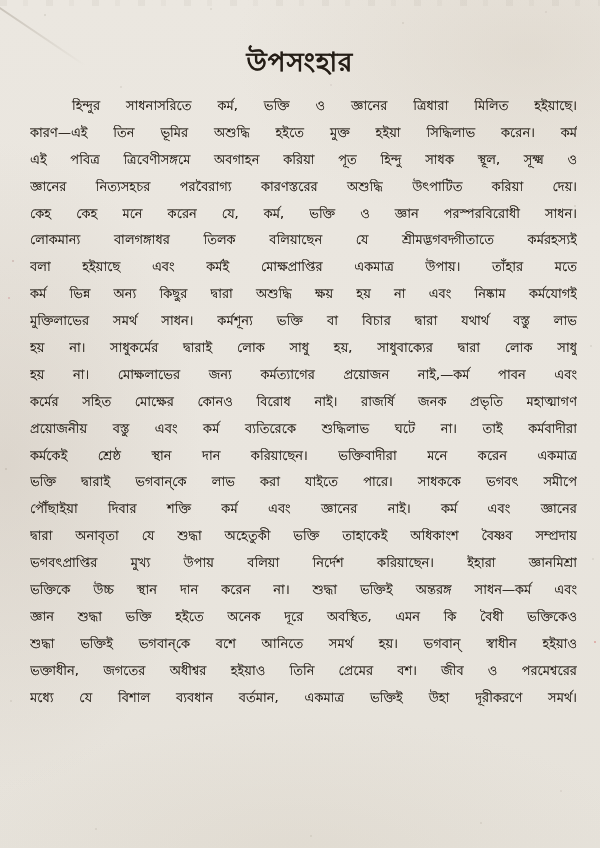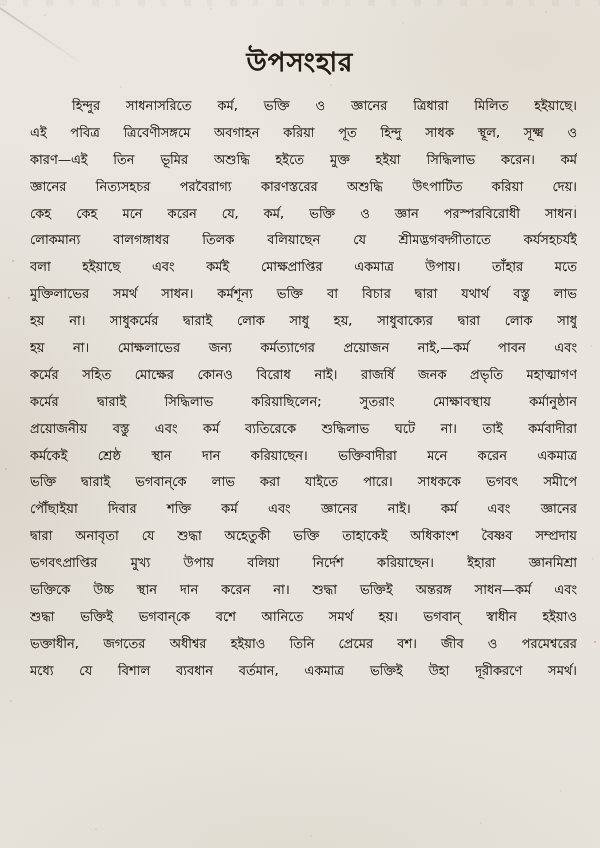--- a/index.html
+++ b/index.html
@@ -74,35 +74,36 @@
 
 <div class="page">
   <div class="top-artifacts"></div>
   <div class="crease"></div>
   <div class="grain"></div>
 
   <h1 class="page-title">উপসংহার</h1>
 
   <div class="body-text">
       <div class="text-line indent">হিন্দুর সাধনাসরিতে কর্ম, ভক্তি ও জ্ঞানের ত্রিধারা মিলিত হইয়াছে।</div>
+      <div class="text-line">কারণ—এই তিন ভূমির অশুদ্ধি হইতে মুক্ত হইয়া সিদ্ধিলাভ করেন। কর্ম</div>
       <div class="text-line">এই পবিত্র ত্রিবেণীসঙ্গমে অবগাহন করিয়া পূত হিন্দু সাধক স্থূল, সূক্ষ্ম ও</div>
-      <div class="text-line">কারণ—এই তিন ভূমির অশুদ্ধি হইতে মুক্ত হইয়া সিদ্ধিলাভ করেন। কর্ম</div>
       <div class="text-line">জ্ঞানের নিত্যসহচর পরবৈরাগ্য কারণস্তরের অশুদ্ধি উৎপাটিত করিয়া দেয়।</div>
       <div class="text-line">কেহ কেহ মনে করেন যে, কর্ম, ভক্তি ও জ্ঞান পরস্পরবিরোধী সাধন।</div>
-      <div class="text-line">লোকমান্য বালগঙ্গাধর তিলক বলিয়াছেন যে শ্রীমদ্ভগবদ্গীতাতে কর্যসহচর্যই</div>
+      <div class="text-line">লোকমান্য বালগঙ্গাধর তিলক বলিয়াছেন যে শ্রীমদ্ভগবদ্গীতাতে কর্মরহস্যই</div>
       <div class="text-line">বলা হইয়াছে এবং কর্মই মোক্ষপ্রাপ্তির একমাত্র উপায়। তাঁহার মতে</div>
+      <div class="text-line">কর্ম ভিন্ন অন্য কিছুর দ্বারা অশুদ্ধি ক্ষয় হয় না এবং নিষ্কাম কর্মযোগই</div>
       <div class="text-line">মুক্তিলাভের সমর্থ সাধন। কর্মশূন্য ভক্তি বা বিচার দ্বারা যথার্থ বস্তু লাভ</div>
       <div class="text-line">হয় না। সাধুকর্মের দ্বারাই লোক সাধু হয়, সাধুবাক্যের দ্বারা লোক সাধু</div>
       <div class="text-line">হয় না। মোক্ষলাভের জন্য কর্মত্যাগের প্রয়োজন নাই,—কর্ম পাবন এবং</div>
       <div class="text-line">কর্মের সহিত মোক্ষের কোনও বিরোধ নাই। রাজর্ষি জনক প্রভৃতি মহাত্মাগণ</div>
-      <div class="text-line">কর্মের দ্বারাই সিদ্ধিলাভ করিয়াছিলেন; সুতরাং মোক্ষাবস্থায় কর্মানুষ্ঠান</div>
       <div class="text-line">প্রয়োজনীয় বস্তু এবং কর্ম ব্যতিরেকে শুদ্ধিলাভ ঘটে না। তাই কর্মবাদীরা</div>
       <div class="text-line">কর্মকেই শ্রেষ্ঠ স্থান দান করিয়াছেন। ভক্তিবাদীরা মনে করেন একমাত্র</div>
       <div class="text-line">ভক্তি দ্বারাই ভগবান্‌কে লাভ করা যাইতে পারে। সাধককে ভগবৎ সমীপে</div>
       <div class="text-line">পৌঁছাইয়া দিবার শক্তি কর্ম এবং জ্ঞানের নাই। কর্ম এবং জ্ঞানের</div>
       <div class="text-line">দ্বারা অনাবৃতা যে শুদ্ধা অহেতুকী ভক্তি তাহাকেই অধিকাংশ বৈষ্ণব সম্প্রদায়</div>
       <div class="text-line">ভগবৎপ্রাপ্তির মুখ্য উপায় বলিয়া নির্দেশ করিয়াছেন। ইহারা জ্ঞানমিশ্রা</div>
       <div class="text-line">ভক্তিকে উচ্চ স্থান দান করেন না। শুদ্ধা ভক্তিই অন্তরঙ্গ সাধন—কর্ম এবং</div>
+      <div class="text-line">জ্ঞান শুদ্ধা ভক্তি হইতে অনেক দূরে অবস্থিত, এমন কি বৈধী ভক্তিকেও</div>
       <div class="text-line">শুদ্ধা ভক্তিই ভগবান্‌কে বশে আনিতে সমর্থ হয়। ভগবান্ স্বাধীন হইয়াও</div>
       <div class="text-line">ভক্তাধীন, জগতের অধীশ্বর হইয়াও তিনি প্রেমের বশ। জীব ও পরমেশ্বরের</div>
       <div class="text-line">মধ্যে যে বিশাল ব্যবধান বর্তমান, একমাত্র ভক্তিই উহা দূরীকরণে সমর্থ।</div>
     </div>
 </div>
 
 </body></html>

